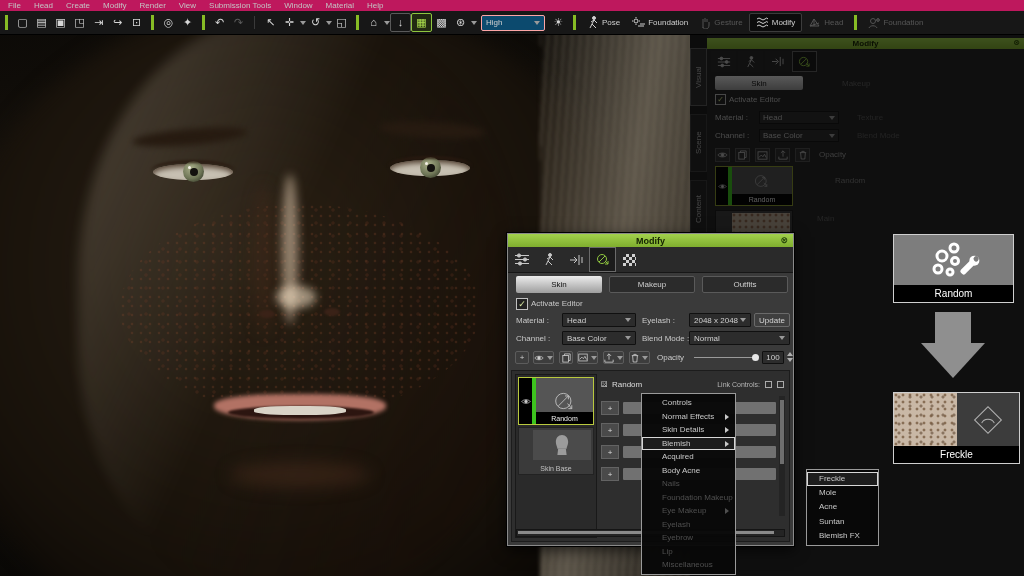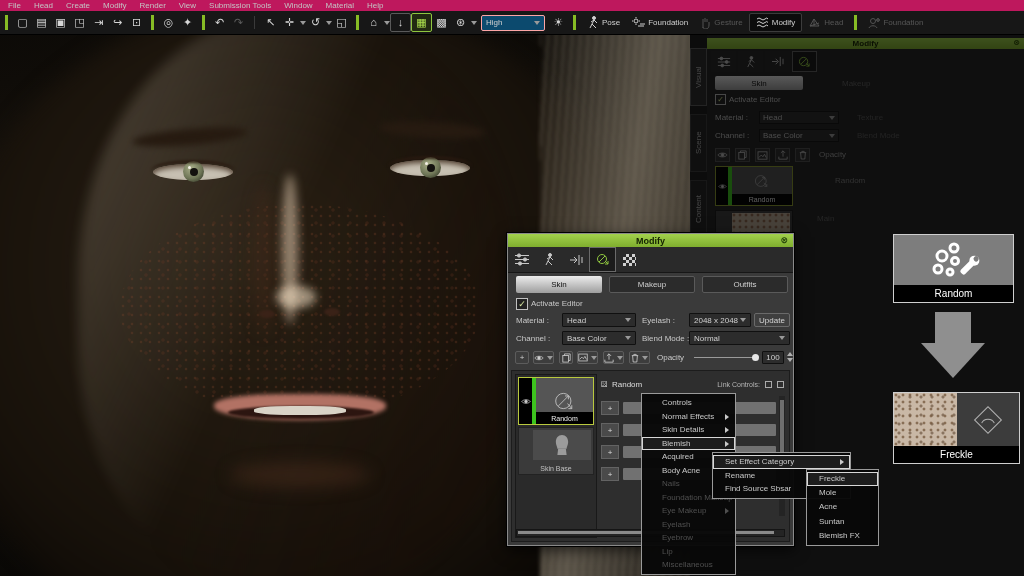--- a/index.html
+++ b/index.html
@@ -620,25 +620,20 @@
     <div class="mi">Body Acne</div>
     <div class="mi off">Nails</div>
     <div class="mi off">Foundation Makeup</div>
     <div class="mi sub off">Eye Makeup</div>
     <div class="mi off">Eyelash</div>
     <div class="mi off">Eyebrow</div>
     <div class="mi off">Lip</div>
     <div class="mi off">Miscellaneous</div>
   </div>
 
-  <div class="menu menu2" style="left:712px;top:452px;width:139px;z-index:8;">
-    <div class="mi sub hl">Set Effect Category</div>
-    <div class="mi">Rename</div>
-    <div class="mi">Find Source Sbsar</div>
-  </div>
 
   <div class="menu menu2" style="left:806px;top:469px;width:73px;z-index:9;">
     <div class="mi hl" style="height:14.2px;line-height:14.2px;">Freckle</div>
     <div class="mi" style="height:14.2px;line-height:14.2px;">Mole</div>
     <div class="mi" style="height:14.2px;line-height:14.2px;">Acne</div>
     <div class="mi" style="height:14.2px;line-height:14.2px;">Suntan</div>
     <div class="mi" style="height:14.2px;line-height:14.2px;">Blemish FX</div>
   </div>
 
   <div class="pcard" style="left:893px;top:234px;width:121px;height:69px;">

